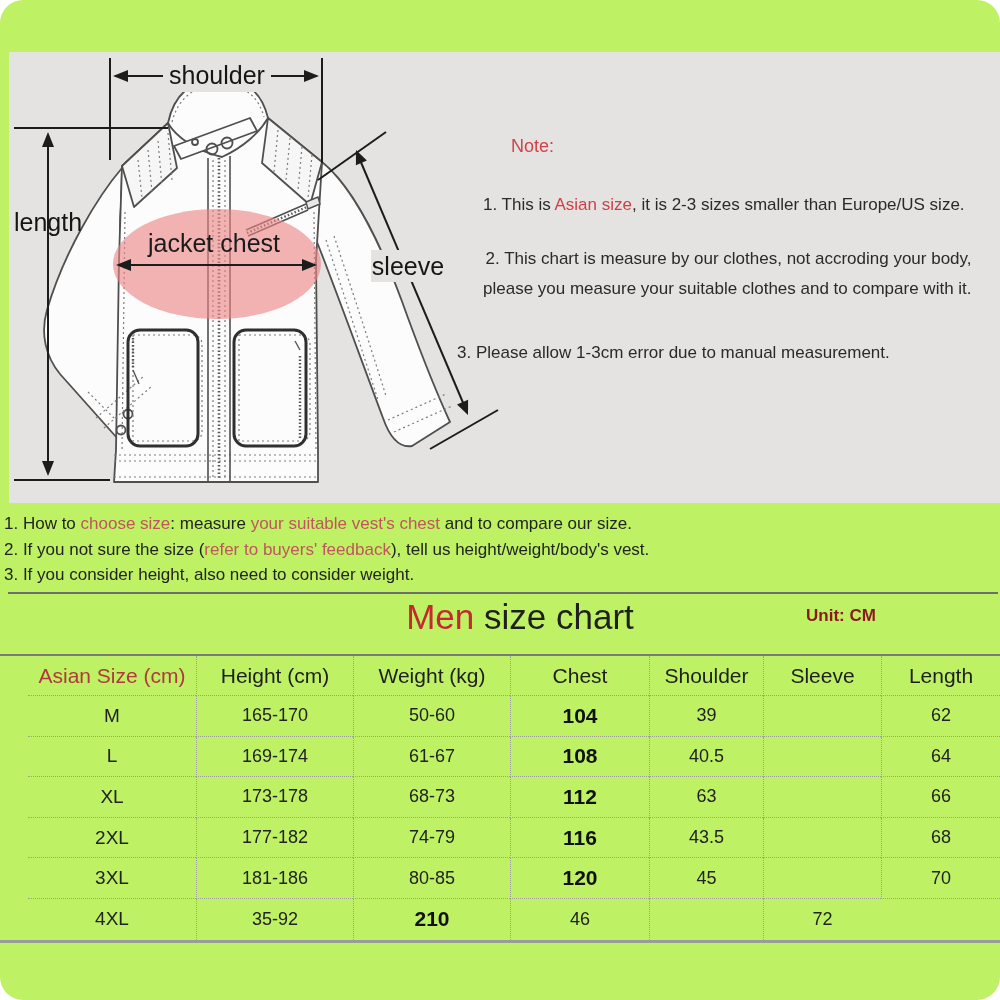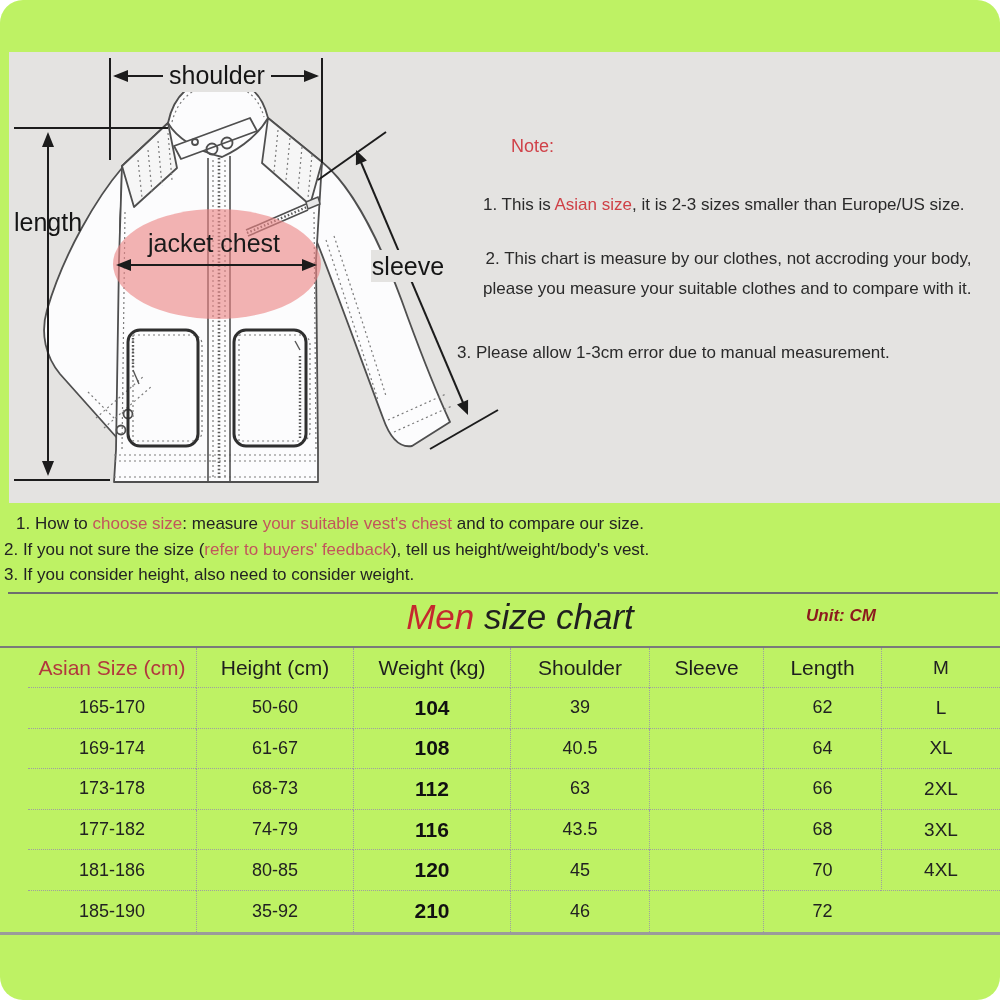--- a/index.html
+++ b/index.html
@@ -13,29 +13,29 @@
   
   .note{position:absolute;font-size:17px;color:#2a2a2a;white-space:nowrap;}
   .note-title{left:483px;top:136px;font-size:18px;color:#d04249;margin-left:28px;}
   .note-1{left:483px;top:195px;}
   .note-2{left:483px;top:244px;line-height:30px;text-align:right;}
   .note-3{left:457px;top:343px;}
   .rd{color:#cf4046;}
 
   
   .tip{position:absolute;left:4px;font-size:17px;color:#232323;white-space:nowrap;}
-  .tip-1{top:514px;margin-left:12px;}
+  .tip-1{top:514px;}
   .tip-2{top:540px;}
   .tip-3{top:565px;}
   .tip .rd2{color:#c2555c;}
 
   
   .table-section{position:absolute;left:0;top:592px;width:1000px;}
   .section-rule{height:0;border-top:2px solid #6e6e6e;margin-left:8px;width:990px;}
-  .title-row{position:relative;height:52px;font-style:italic;}
+  .title-row{position:relative;height:60px;}
   .table-title{
     position:absolute;left:0;top:3px;width:100%;text-align:center;
     font-size:35px;color:#1f1f1f;transform:translateX(20px);
   }
   .table-title .men{color:#c5282e;}
   .table-unit{position:absolute;left:806px;top:12px;font-size:17px;font-weight:bold;color:#8c191d;}
   .size-grid{
     display:grid;
     grid-template-columns:196px 157px 157px 139px 114px 118px 119px;
     grid-template-rows:40px repeat(6,40.6px);
@@ -175,20 +175,21 @@
   <div class="table-section">
     <div class="section-rule"></div>
     <div class="title-row">
       <div class="table-title"><span class="men">Men</span><span> size chart</span></div>
       <div class="table-unit">Unit: CM</div>
     </div>
     <div class="size-grid">
       <div class="hcell first">Asian Size (cm)</div>
       <div class="hcell">Height (cm)</div>
       <div class="hcell">Weight (kg)</div>
+      <div class="hcell">Chest</div>
       <div class="hcell">Shoulder</div>
       <div class="hcell">Sleeve</div>
       <div class="hcell">Length</div>
 
       <div class="scell">M</div>
       <div>165-170</div>
       <div>50-60</div>
       <div class="chest">104</div>
       <div>39</div>
       <div></div>
@@ -220,21 +221,20 @@
 
       <div class="scell">3XL</div>
       <div>181-186</div>
       <div>80-85</div>
       <div class="chest">120</div>
       <div>45</div>
       <div></div>
       <div>70</div>
 
       <div class="scell">4XL</div>
-      <div>185-190</div>
       <div>35-92</div>
       <div class="chest">210</div>
       <div>46</div>
       <div></div>
       <div>72</div>
     </div>
   </div>
 </div>
 
 </body></html>

